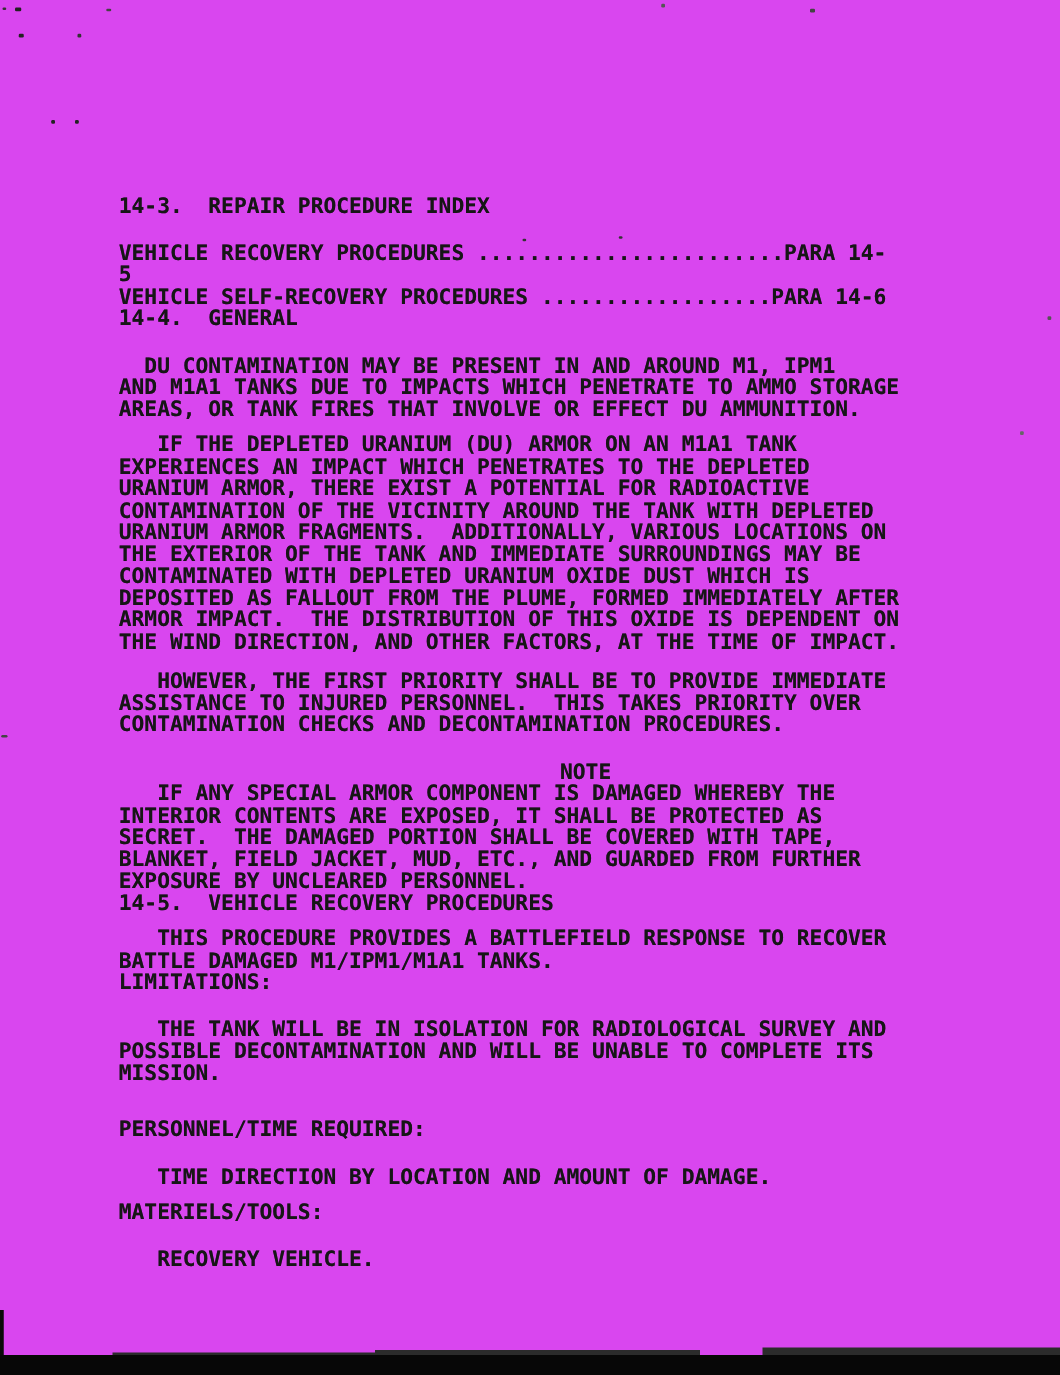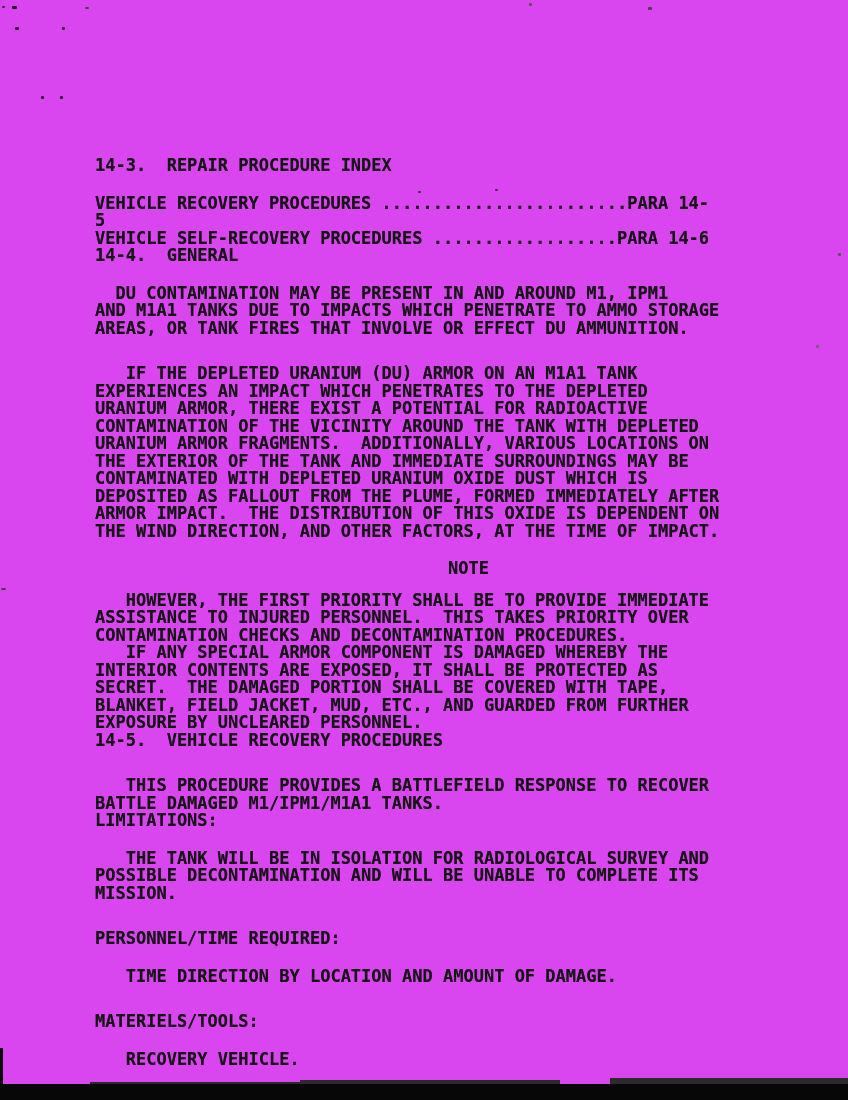--- a/index.html
+++ b/index.html
@@ -23,21 +23,21 @@
   }
   .block {
     margin: 0;
     white-space: pre;
     letter-spacing: 0;
     text-shadow: 0 0 0.4px rgba(0,0,0,0.55);
   }
   .mt0  { margin-top: 0; }
   .mt11 { }
   .mt12 { margin-top: 20px; }
-  .mt13 { margin-top: 28px; }
+  .mt13 { margin-top: 11px; }
   .mt14 { margin-top: 14px; }
   .mt16 { margin-top: 0; }
   .mt28 { margin-top: 28px; }
   .note-heading { padding-left: 353px; }
   .spk { position: absolute; border-radius: 1px; }
   .scan-bar {
     position: absolute;
     left: 0; top: 1084px;
     width: 848px; height: 16px;
     background: #070707;
@@ -73,25 +73,25 @@
 EXPERIENCES AN IMPACT WHICH PENETRATES TO THE DEPLETED
 URANIUM ARMOR, THERE EXIST A POTENTIAL FOR RADIOACTIVE
 CONTAMINATION OF THE VICINITY AROUND THE TANK WITH DEPLETED
 URANIUM ARMOR FRAGMENTS.  ADDITIONALLY, VARIOUS LOCATIONS ON
 THE EXTERIOR OF THE TANK AND IMMEDIATE SURROUNDINGS MAY BE
 CONTAMINATED WITH DEPLETED URANIUM OXIDE DUST WHICH IS
 DEPOSITED AS FALLOUT FROM THE PLUME, FORMED IMMEDIATELY AFTER
 ARMOR IMPACT.  THE DISTRIBUTION OF THIS OXIDE IS DEPENDENT ON
 THE WIND DIRECTION, AND OTHER FACTORS, AT THE TIME OF IMPACT.</div>
 
-    <div class="block mt12 note-heading">NOTE</div>
-
     <div class="block mt14">   HOWEVER, THE FIRST PRIORITY SHALL BE TO PROVIDE IMMEDIATE
 ASSISTANCE TO INJURED PERSONNEL.  THIS TAKES PRIORITY OVER
 CONTAMINATION CHECKS AND DECONTAMINATION PROCEDURES.</div>
+
+    <div class="block mt12 note-heading">NOTE</div>
 
     <div class="block mt0">   IF ANY SPECIAL ARMOR COMPONENT IS DAMAGED WHEREBY THE
 INTERIOR CONTENTS ARE EXPOSED, IT SHALL BE PROTECTED AS
 SECRET.  THE DAMAGED PORTION SHALL BE COVERED WITH TAPE,
 BLANKET, FIELD JACKET, MUD, ETC., AND GUARDED FROM FURTHER
 EXPOSURE BY UNCLEARED PERSONNEL.</div>
 
     <div class="block mt11">14-5.  VEHICLE RECOVERY PROCEDURES</div>
 
     <div class="block mt13">   THIS PROCEDURE PROVIDES A BATTLEFIELD RESPONSE TO RECOVER

